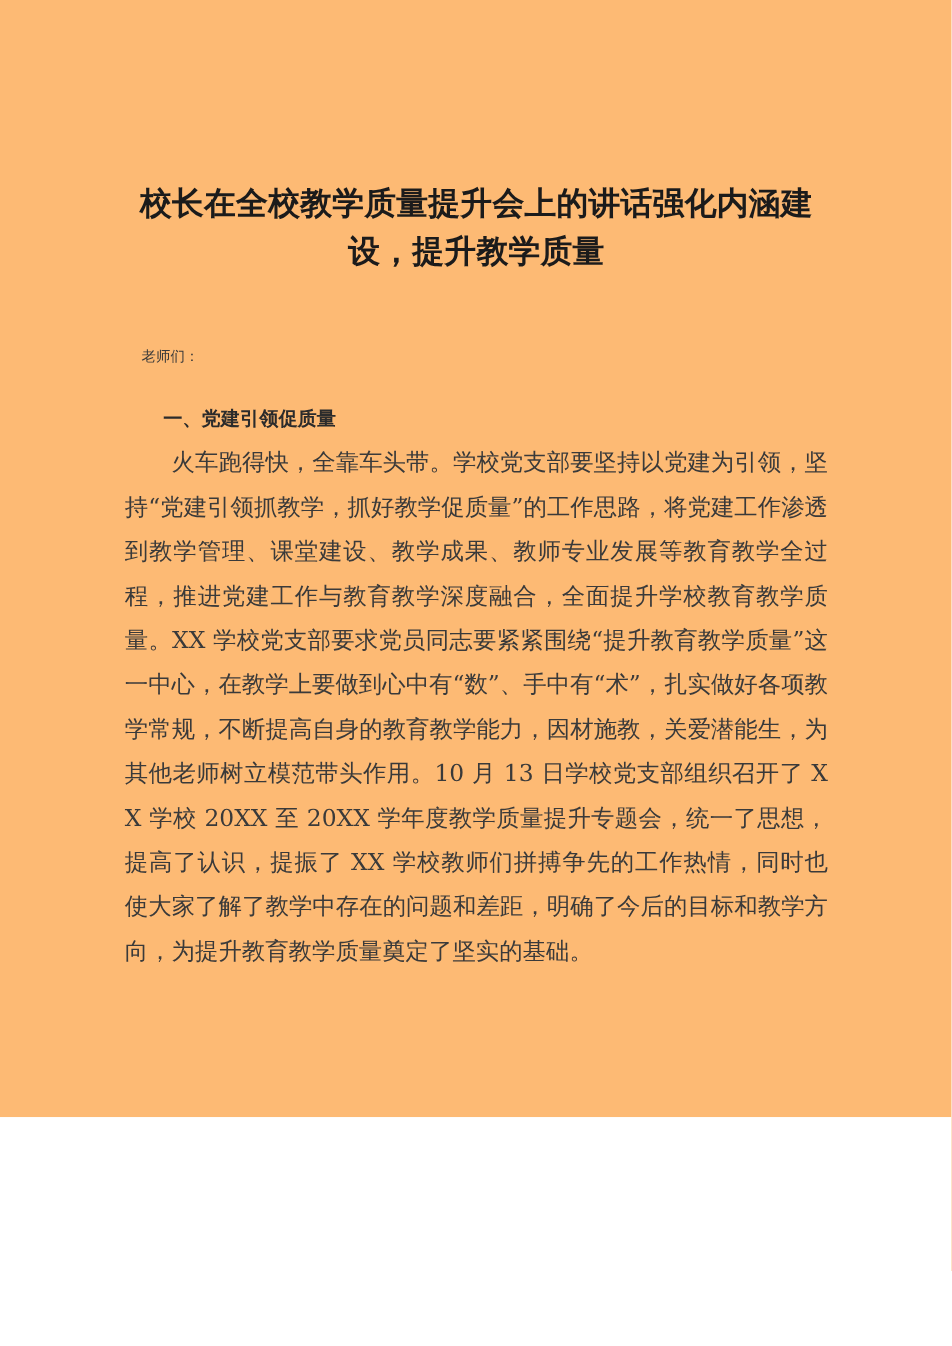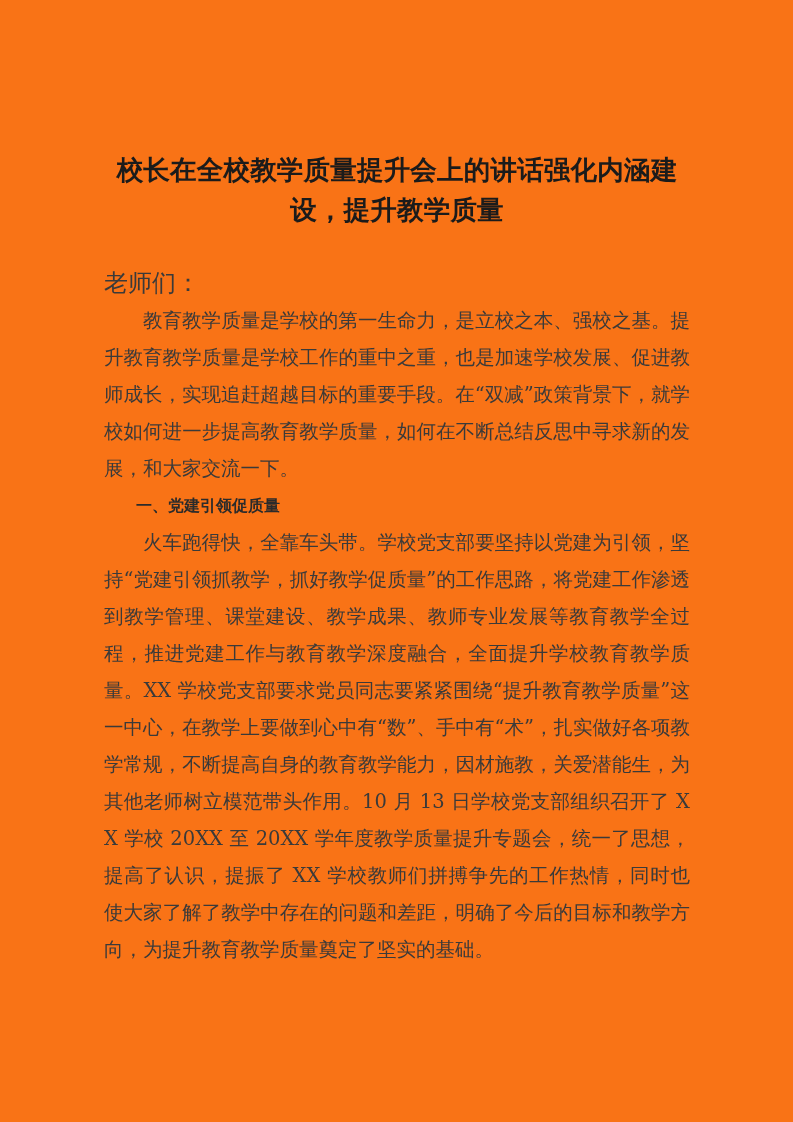--- a/index.html
+++ b/index.html
@@ -4,22 +4,22 @@
 <style>
   html, body {
     margin: 0;
     padding: 0;
     background: #ffffff;
   }
 
   .page {
     position: relative;
     width: 793px;
-    height: 1122px;
-    background: #f97316;
+    height: 931px;
+    background: #fdba74;
     margin: 0 auto;
     overflow: hidden;
     box-sizing: border-box;
   }
 
   .doc-body {
     position: absolute;
     left: 104px;
     top: 0;
     width: 586px;
@@ -32,24 +32,24 @@
     line-height: 40px;
     color: #1b1b1b;
     text-align: center;
     margin: 0;
     padding-top: 150px;
     letter-spacing: 0.2px;
   }
 
   .salutation {
     font-family: "DejaVu Serif", "Liberation Serif", serif;
-    font-size: 24px;
+    font-size: 12px;
     line-height: 37px;
     color: #3a3a3a;
-    margin: 0;
+    margin: 14px;
     padding-top: 35px;
     text-align: justify;
     text-justify: inter-ideograph;
   }
 
   .para {
     font-family: "DejaVu Serif", "Liberation Serif", serif;
     font-size: 19.5px;
     line-height: 37px;
     color: #3a3a3a;
@@ -74,20 +74,19 @@
 </head>
 <body>
 
 <div class="page">
   <div class="doc-body">
 
     <h1 class="doc-title">校长在全校教学质量提升会上的讲话强化内涵建设，提升教学质量</h1>
 
     <p class="salutation">老师们：</p>
 
-    <p class="para">教育教学质量是学校的第一生命力，是立校之本、强校之基。提升教育教学质量是学校工作的重中之重，也是加速学校发展、促进教师成长，实现追赶超越目标的重要手段。在“双减”政策背景下，就学校如何进一步提高教育教学质量，如何在不断总结反思中寻求新的发展，和大家交流一下。</p>
 
     <p class="section-heading">一、党建引领促质量</p>
 
     <p class="para">火车跑得快，全靠车头带。学校党支部要坚持以党建为引领，坚持“党建引领抓教学，抓好教学促质量”的工作思路，将党建工作渗透到教学管理、课堂建设、教学成果、教师专业发展等教育教学全过程，推进党建工作与教育教学深度融合，全面提升学校教育教学质量。XX 学校党支部要求党员同志要紧紧围绕“提升教育教学质量”这一中心，在教学上要做到心中有“数”、手中有“术”，扎实做好各项教学常规，不断提高自身的教育教学能力，因材施教，关爱潜能生，为其他老师树立模范带头作用。10 月 13 日学校党支部组织召开了 XX 学校 20XX 至 20XX 学年度教学质量提升专题会，统一了思想，提高了认识，提振了 XX 学校教师们拼搏争先的工作热情，同时也使大家了解了教学中存在的问题和差距，明确了今后的目标和教学方向，为提升教育教学质量奠定了坚实的基础。</p>
 
   </div>
 </div>
 
 </body></html>

